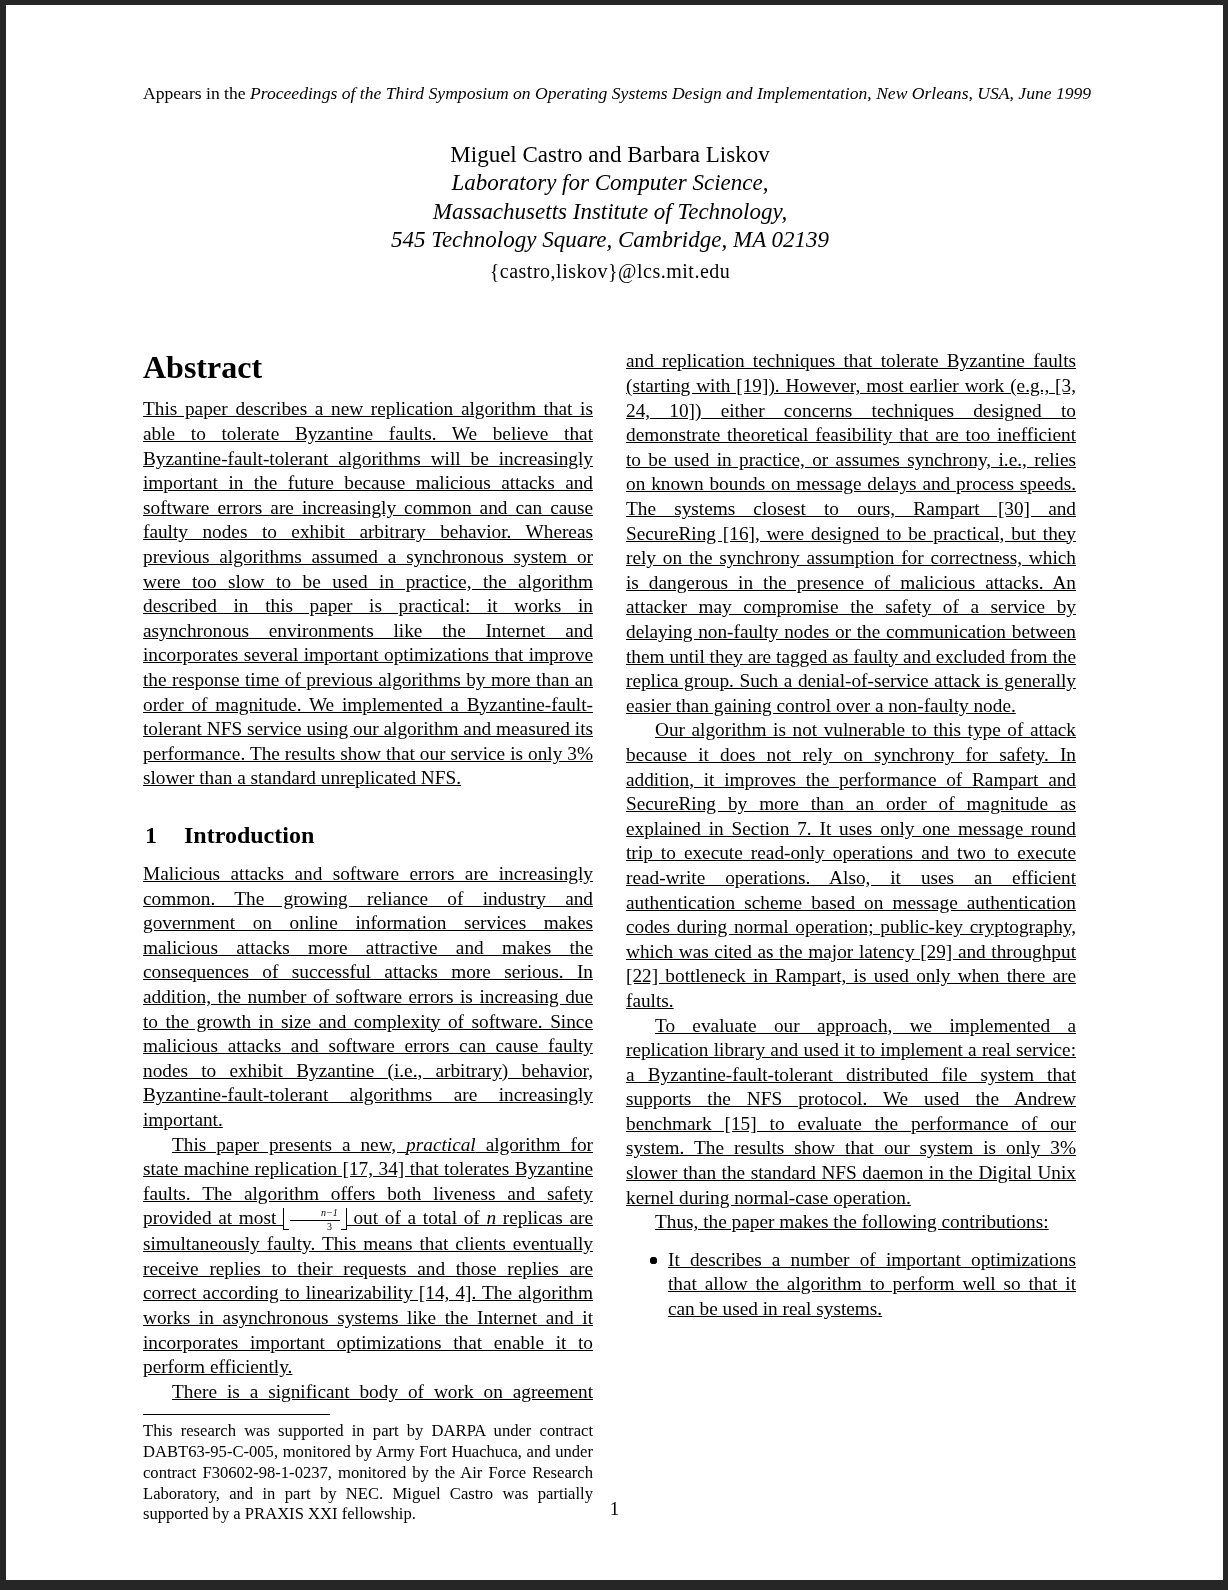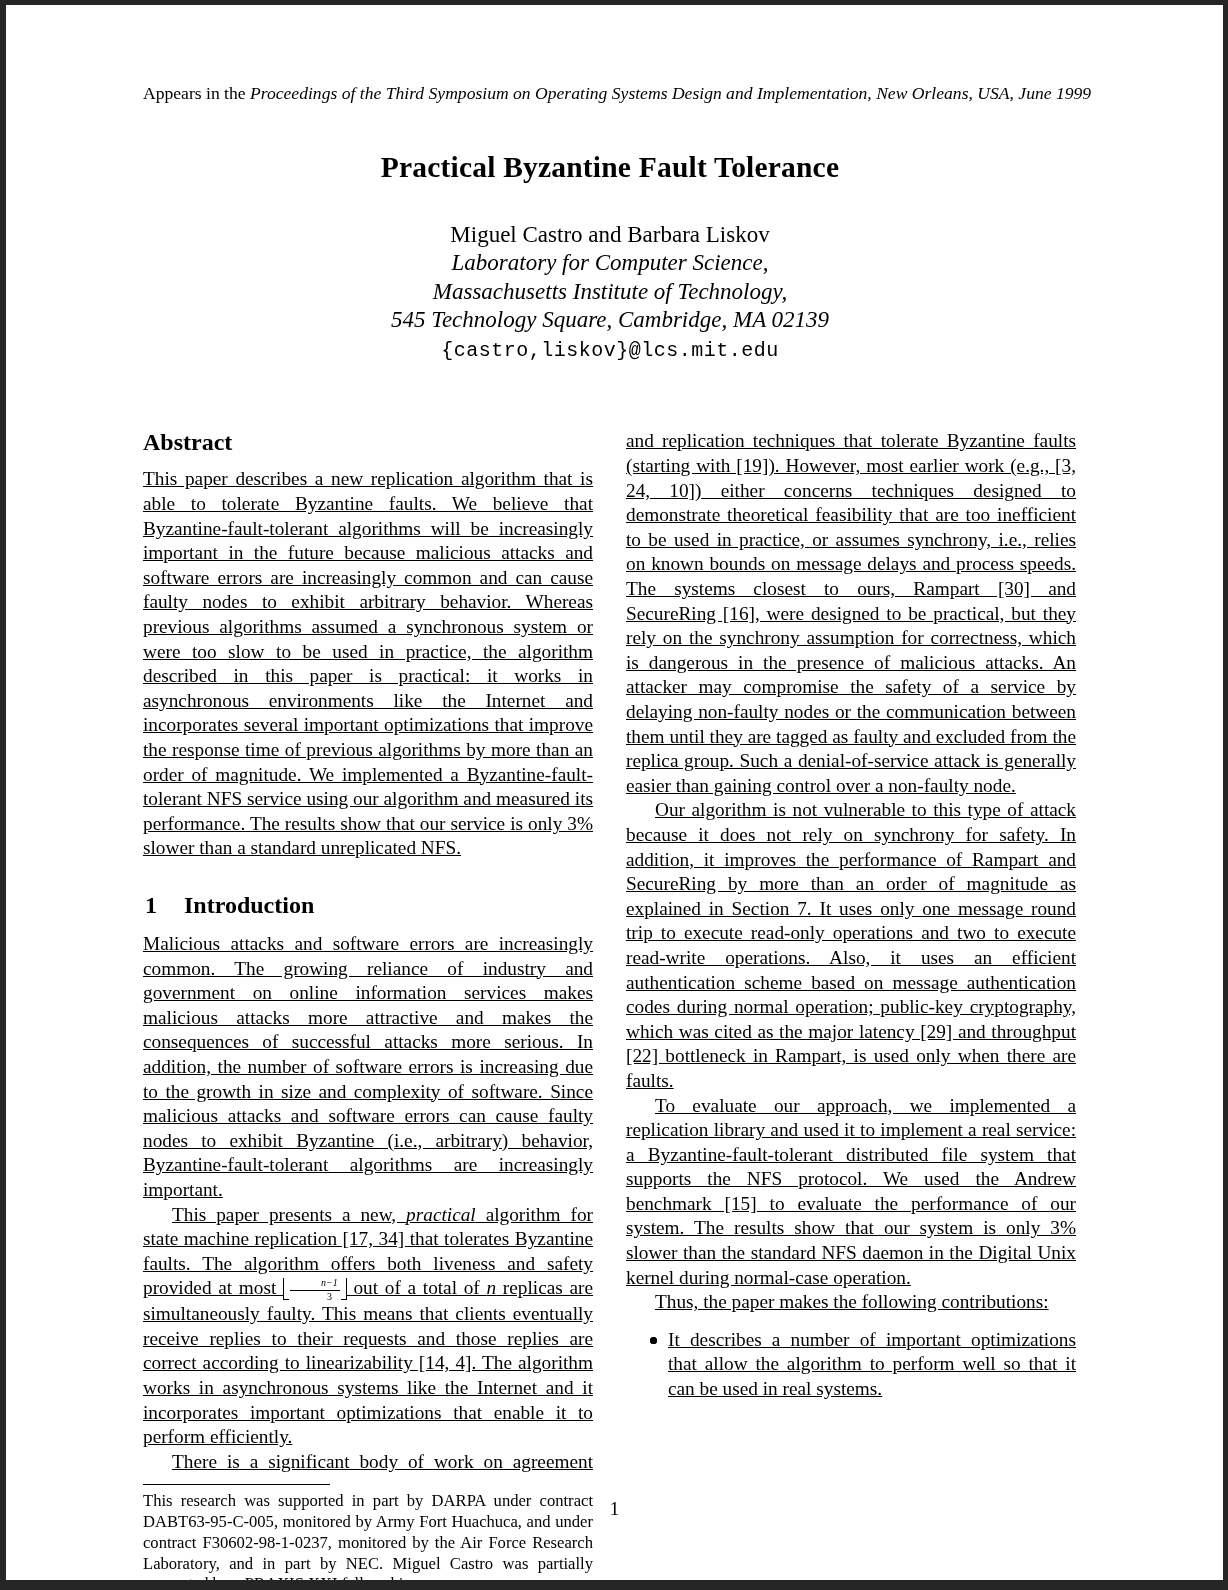--- a/index.html
+++ b/index.html
@@ -35,21 +35,21 @@
   }
 
   .author-block {
     margin-top: 37px;
     text-align: center;
     font-size: 23px;
     line-height: 28.3px;
   }
   .author-block .affil { font-style: italic; }
   .email-line {
-    font-family: Liberation Mono, monospace;
+    font-family: Liberation Serif, serif;
     font-size: 20px;
     letter-spacing: 0.5px;
     margin-top: 3px;
   }
 
   
   .columns {
     display: flex;
     gap: 33px;
     margin-top: 64px;
@@ -62,21 +62,21 @@
     font-size: 19.3px;
     line-height: 24.6px;
     text-align: justify;
     margin: 0;
     text-decoration: underline;
   }
   .indent { text-indent: 29px; }
   .stretch-last { text-align-last: justify; }
 
   .abstract-heading {
-    font-size: 24px;
+    font-size: 32px;
     font-weight: bold;
     margin: 0 0 11px 0;
   }
   .section-heading {
     font-size: 24px;
     font-weight: bold;
     margin: 31px 0 13px 2px;
   }
   .section-heading .sec-num { margin-right: 27px; }
 
@@ -144,21 +144,20 @@
   }
 </style>
 </head>
 <body>
 
 <div class="frame">
   <div class="page-inner">
 
     <div class="header-note"><span>Appears in the </span><span class="it">Proceedings of the Third Symposium on Operating Systems Design and Implementation, New Orleans, USA, June 1999</span></div>
 
-    <div class="paper-title">Practical Byzantine Fault Tolerance</div>
 
     <div class="author-block">
       <div>Miguel Castro and Barbara Liskov</div>
       <div class="affil">Laboratory for Computer Science,</div>
       <div class="affil">Massachusetts Institute of Technology,</div>
       <div class="affil">545 Technology Square, Cambridge, MA 02139</div>
       <div class="email-line">{castro,liskov}@lcs.mit.edu</div>
     </div>
 
     <div class="columns">

